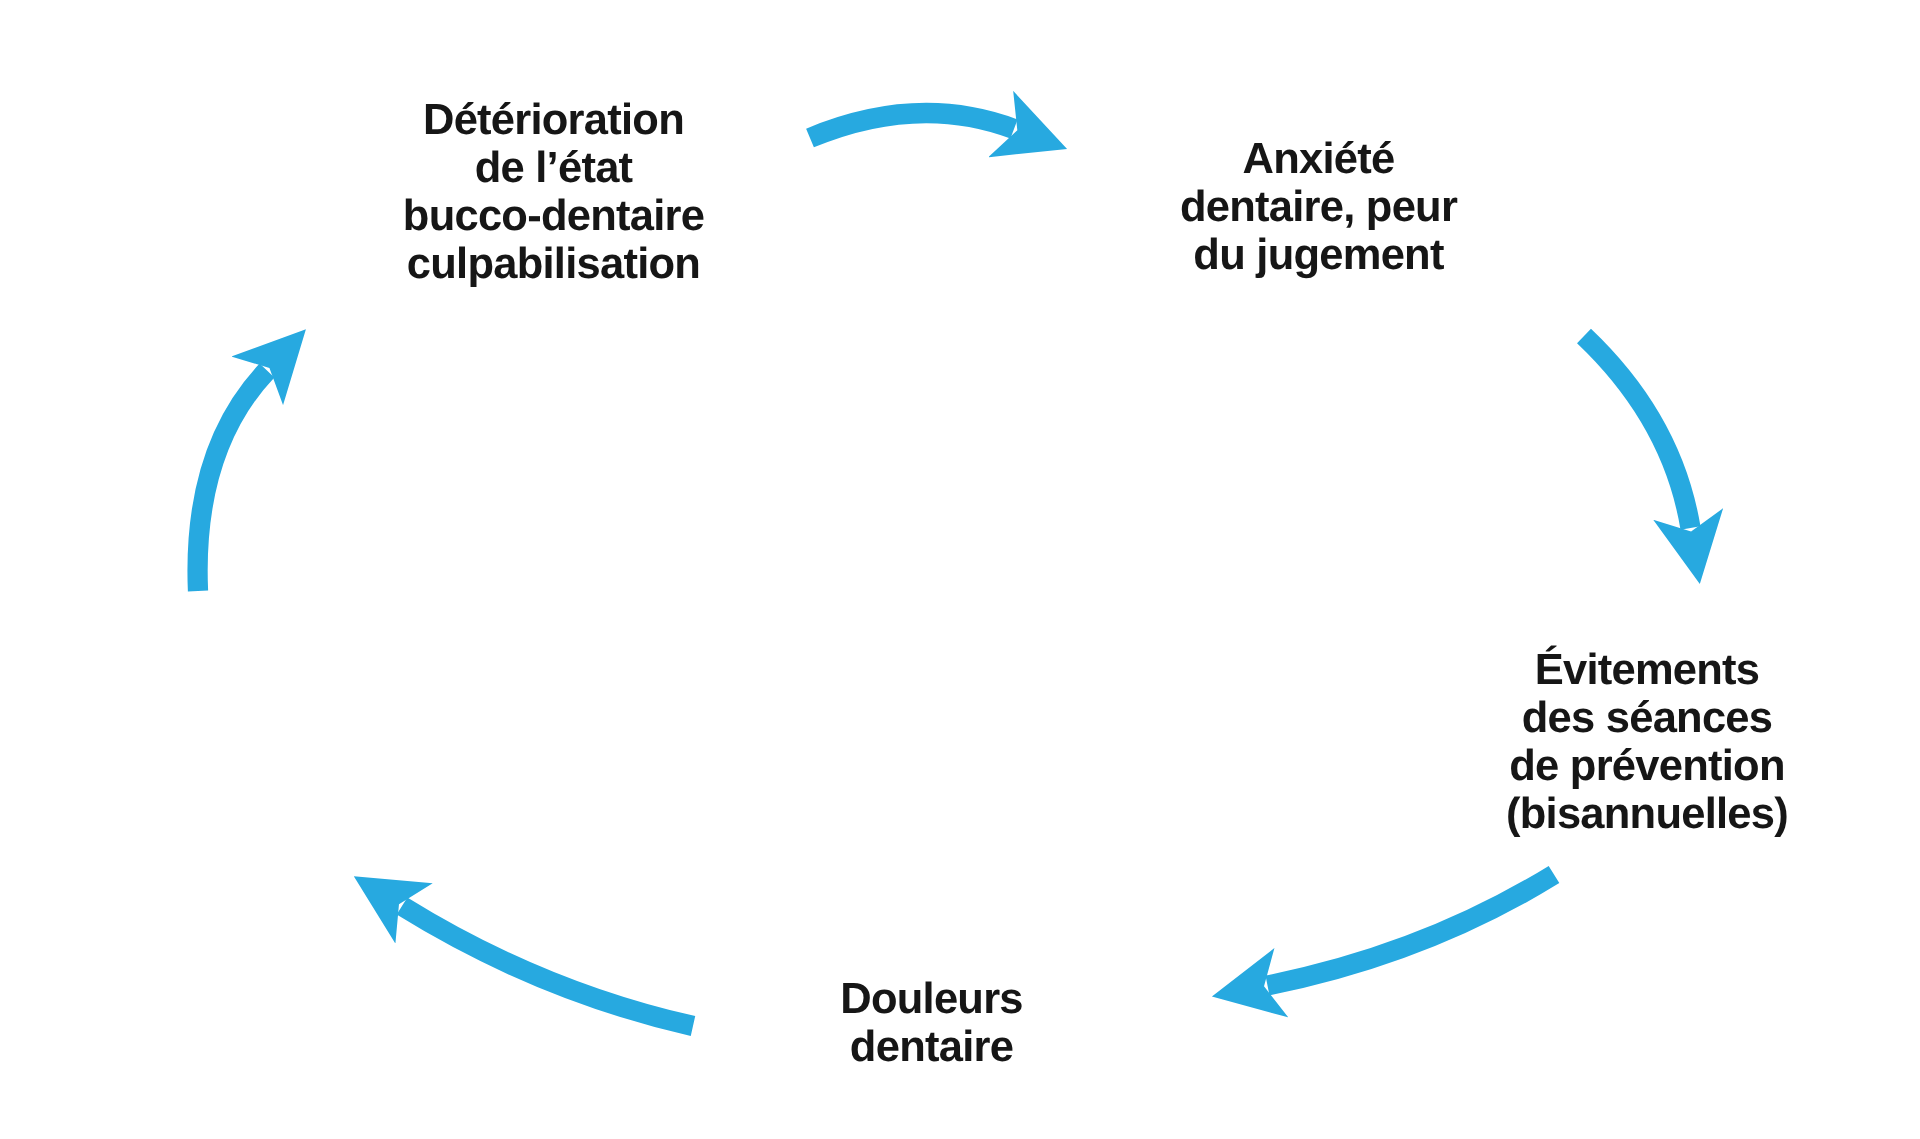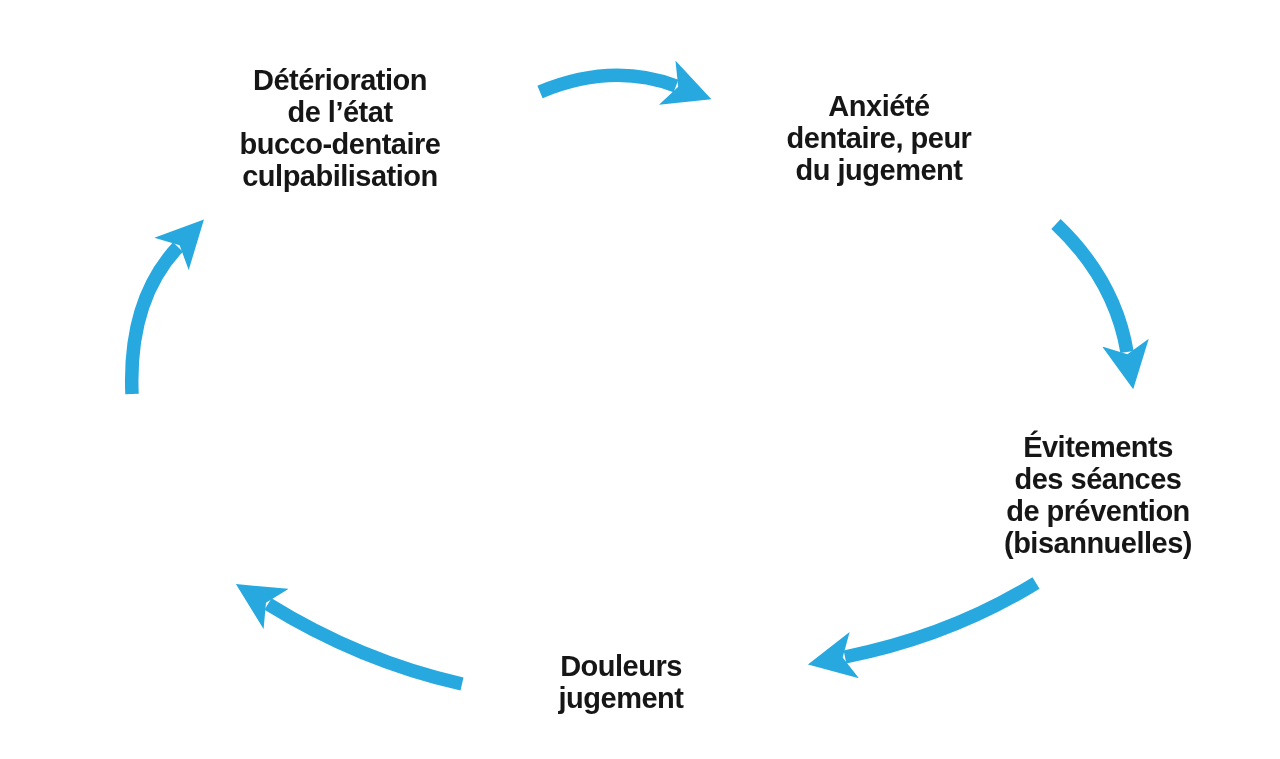--- a/index.html
+++ b/index.html
@@ -35,21 +35,21 @@
     position: absolute;
     width: 240px;
     text-align: center;
     color: var(--text);
     font-weight: 700;
     font-size: 29px;
     line-height: 32px;
     letter-spacing: -0.5px;
     white-space: pre-line;
   }
-  .node-deterioration { left: 220px; top: 64px; }
+  .node-deterioration { left: 249px; top: 64px; }
   .node-anxiete       { left: 759px; top: 90px; }
   .node-evitements    { left: 978px; top: 431px; text-align: center; }
   .node-douleurs      { left: 501px; top: 650px; }
   .node-consultation  { left: 32px;  top: 434px; }
 </style>
 </head>
 <body>
 
 <div class="stage">
 
@@ -74,16 +74,16 @@
   <div class="node node-anxiete">Anxiété
 dentaire, peur
 du jugement</div>
 
   <div class="node node-evitements">Évitements
 des séances
 de prévention
 (bisannuelles)</div>
 
   <div class="node node-douleurs">Douleurs
-jugement</div>
+dentaire</div>
 
 
 </div>
 
 </body></html>

